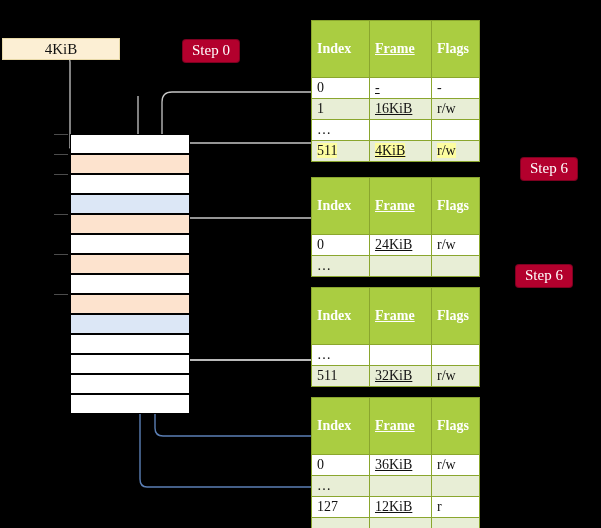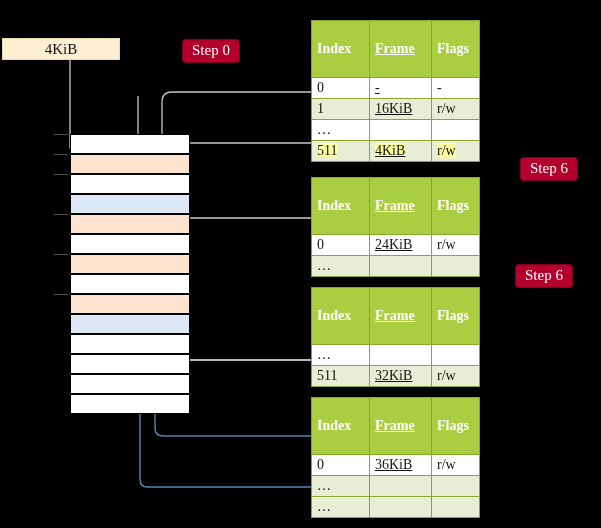--- a/index.html
+++ b/index.html
@@ -260,20 +260,25 @@
         <tr class="plain">
           <td class="col-i"><span>0</span></td>
           <td class="col-f"><span>36KiB</span></td>
           <td class="col-g"><span>r/w</span></td>
         </tr>
         <tr class="alt">
           <td class="col-i"><span>…</span></td>
           <td class="col-f"><span></span></td>
           <td class="col-g"><span></span></td>
         </tr>
+        <tr class="plain">
+          <td class="col-i"><span>127</span></td>
+          <td class="col-f"><span>12KiB</span></td>
+          <td class="col-g"><span>r</span></td>
+        </tr>
         <tr class="alt">
           <td class="col-i"><span>…</span></td>
           <td class="col-f"><span></span></td>
           <td class="col-g"><span></span></td>
         </tr>
       </tbody>
   </table>
 
 </div>
 

